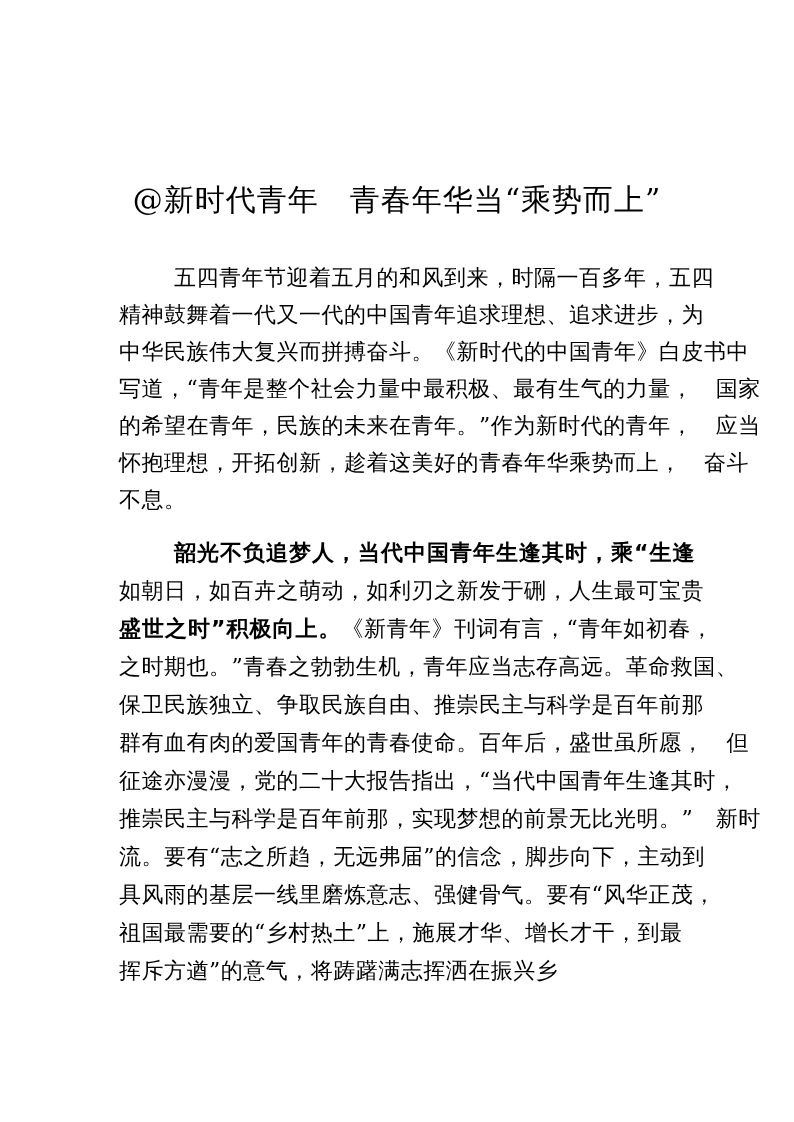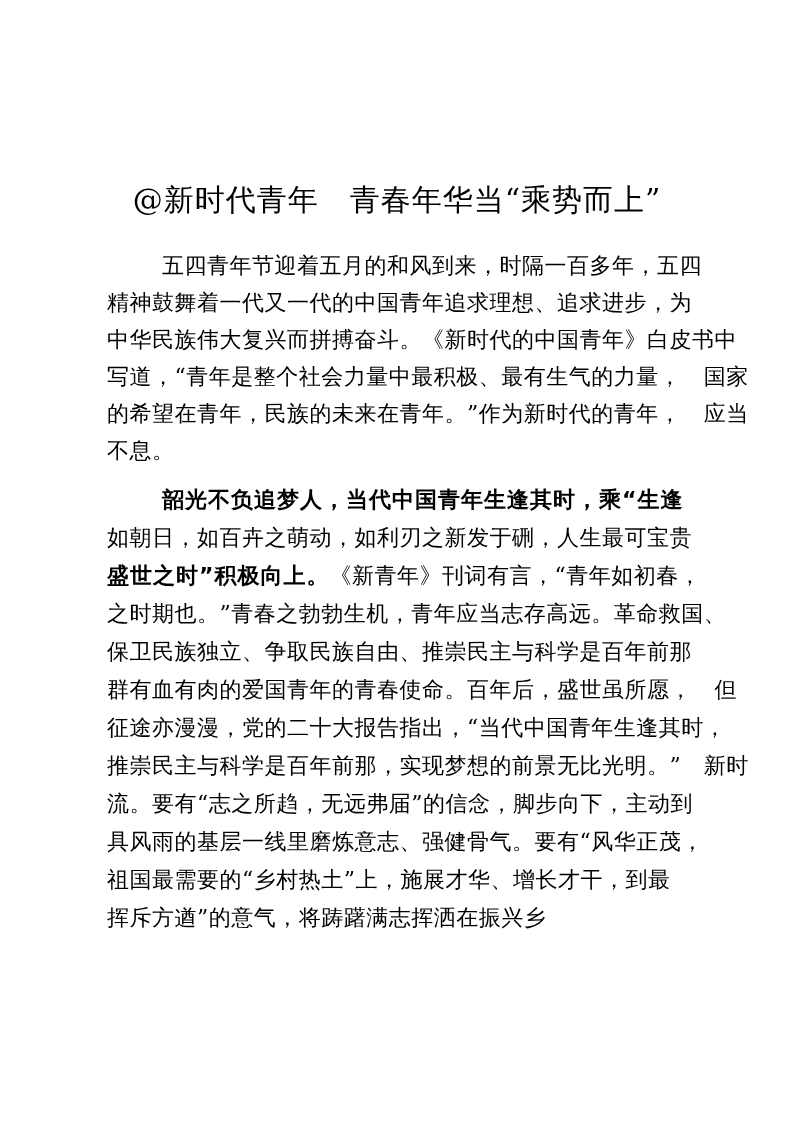--- a/index.html
+++ b/index.html
@@ -28,21 +28,21 @@
     letter-spacing: 1px;
     white-space: nowrap;
     margin-top: 48px;
   }
   .doc-body {
     position: absolute;
     top: 243px;
     left: 103px;
     width: 620px;
   }
-  .para { margin: 4px; }
+  .para { margin: 16px; }
   .para .line {
     font-size: 22px;
     line-height: 37px;
     letter-spacing: 0.5px;
     white-space: nowrap;
   }
   .para.para2 { margin-top: 12px; }
   .para.para2 .line { line-height: 38px; }
   .line.indent { text-indent: 55px; }
   .seg.bold {
@@ -56,20 +56,21 @@
 
 <div class="page">
   <div class="doc-title">@新时代青年　青春年华当“乘势而上”</div>
   <div class="doc-body">
       <div class="para para1">
         <div class="line indent"><span class="seg">五四青年节迎着五月的和风到来，时隔一百多年，五四</span></div>
         <div class="line"><span class="seg">精神鼓舞着一代又一代的中国青年追求理想、追求进步，为</span></div>
         <div class="line"><span class="seg">中华民族伟大复兴而拼搏奋斗。《新时代的中国青年》白皮书中</span></div>
         <div class="line"><span class="seg">写道，“青年是整个社会力量中最积极、最有生气的力量，　国家</span></div>
         <div class="line"><span class="seg">的希望在青年，民族的未来在青年。”作为新时代的青年，　应当</span></div>
+        <div class="line"><span class="seg">怀抱理想，开拓创新，趁着这美好的青春年华乘势而上，　奋斗</span></div>
         <div class="line"><span class="seg">不息。</span></div>
       </div>
       <div class="para para2">
         <div class="line indent"><span class="seg bold">韶光不负追梦人，当代中国青年生逢其时，乘“生逢</span></div>
         <div class="line"><span class="seg">如朝日，如百卉之萌动，如利刃之新发于硎，人生最可宝贵</span></div>
         <div class="line"><span class="seg bold">盛世之时”积极向上。</span><span class="seg">《新青年》刊词有言，“青年如初春，</span></div>
         <div class="line"><span class="seg">之时期也。”青春之勃勃生机，青年应当志存高远。革命救国、</span></div>
         <div class="line"><span class="seg">保卫民族独立、争取民族自由、推崇民主与科学是百年前那</span></div>
         <div class="line"><span class="seg">群有血有肉的爱国青年的青春使命。百年后，盛世虽所愿，　但</span></div>
         <div class="line"><span class="seg">征途亦漫漫，党的二十大报告指出，“当代中国青年生逢其时，</span></div>

